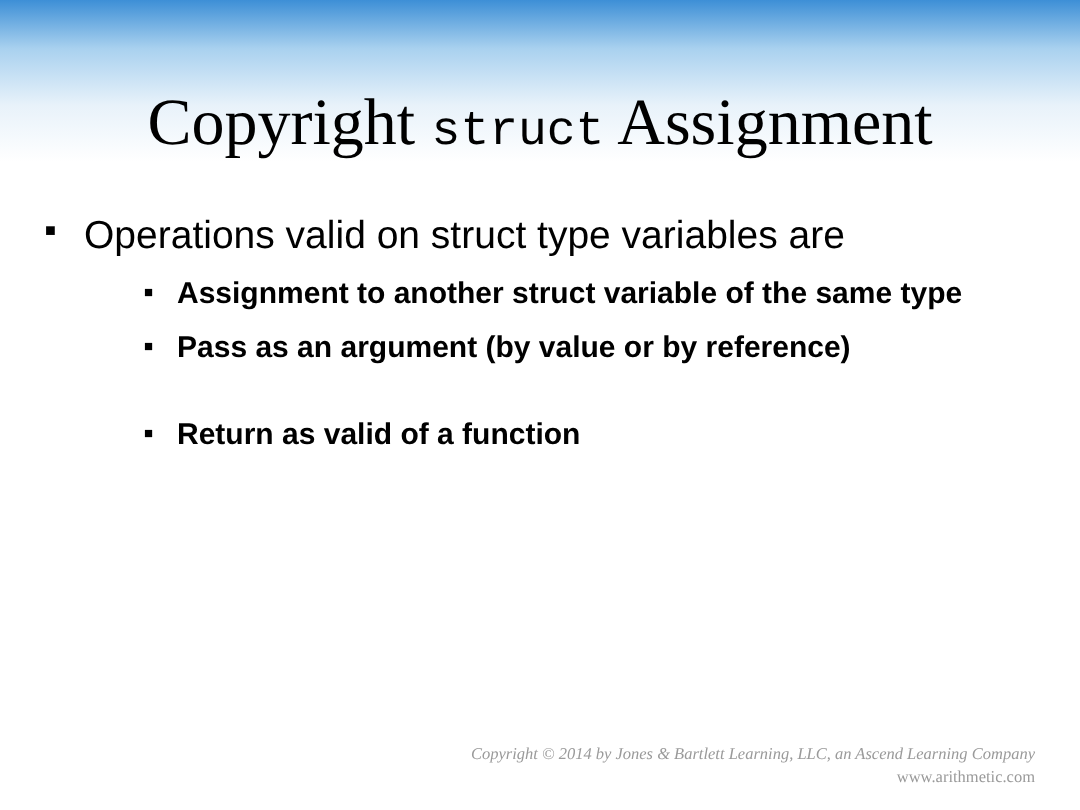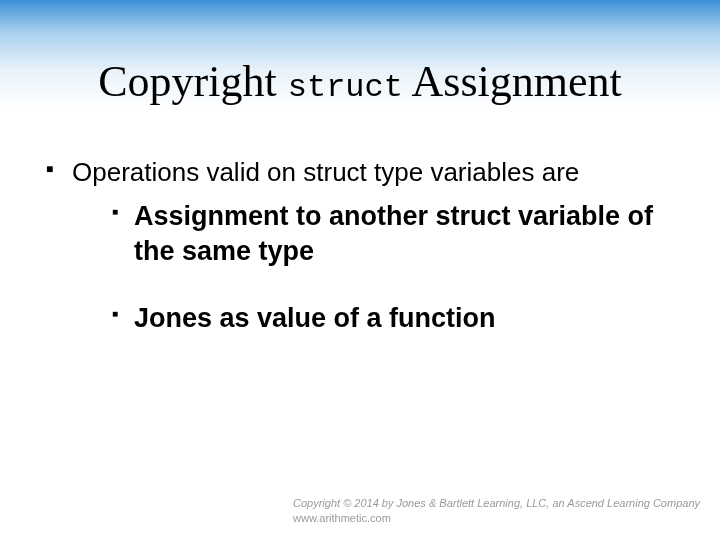--- a/index.html
+++ b/index.html
@@ -35,21 +35,21 @@
   }
   .body {
     position: absolute;
     top: 140px;
     left: 30px;
     width: 660px;
     color: #000;
   }
   ul.lvl1 {
     list-style: none;
-    margin: 16px;
+    margin: 0;
     padding: 0;
   }
   ul.lvl1 > li {
     position: relative;
     padding-left: 26px;
     font-size: 26px;
     font-weight: normal;
     line-height: 1.25;
     margin-bottom: 14px;
   }
@@ -62,21 +62,21 @@
     color: #000;
   }
   ul.lvl2 {
     list-style: none;
     margin: 10px 0 0 0;
     padding: 0 0 0 40px;
   }
   ul.lvl2 > li {
     position: relative;
     padding-left: 22px;
-    font-size: 27px;
+    font-size: 20px;
     font-weight: bold;
     line-height: 1.3;
     margin-bottom: 10px;
   }
   ul.lvl2 > li::before {
     content: "■";
     position: absolute;
     left: 0;
     top: 6px;
     font-size: 10px;
@@ -84,22 +84,23 @@
   }
   .gap {
     height: 12px;
   }
   .strong-line {
     font-weight: bold;
   }
   .footer {
     position: absolute;
     bottom: 14px;
-    right: 20px;
-    font-family: Liberation Sans, sans-serif;
+    right: 30px;
+    text-align: right;
+    font-family: Liberation Serif, serif;
     color: #9a9a9a;
     font-size: 11px;
     line-height: 1.35;
   }
   .footer .line1 {
     font-style: italic;
   }
   .footer .line2 {
     color: #9a9a9a;
   }
@@ -112,24 +113,25 @@
   <div class="title">
     <span>Copyright </span><span class="code">struct</span><span> Assignment</span>
   </div>
 
   <div class="body">
     <ul class="lvl1">
       <li>
         <span>Operations valid on struct type variables are</span>
         <ul class="lvl2">
           <li>Assignment to another struct variable of the same type</li>
+          <li>Pass as an argument  (by value or by reference)</li>
         </ul>
         <div class="gap"></div>
         <ul class="lvl2">
-          <li>Jones as value of a function</li>
+          <li>Return as valid of a function</li>
         </ul>
       </li>
     </ul>
   </div>
 
   <div class="footer">
     <div class="line1">Copyright © 2014 by Jones &amp; Bartlett Learning, LLC, an Ascend Learning Company</div>
     <div class="line2">www.arithmetic.com</div>
   </div>
 

